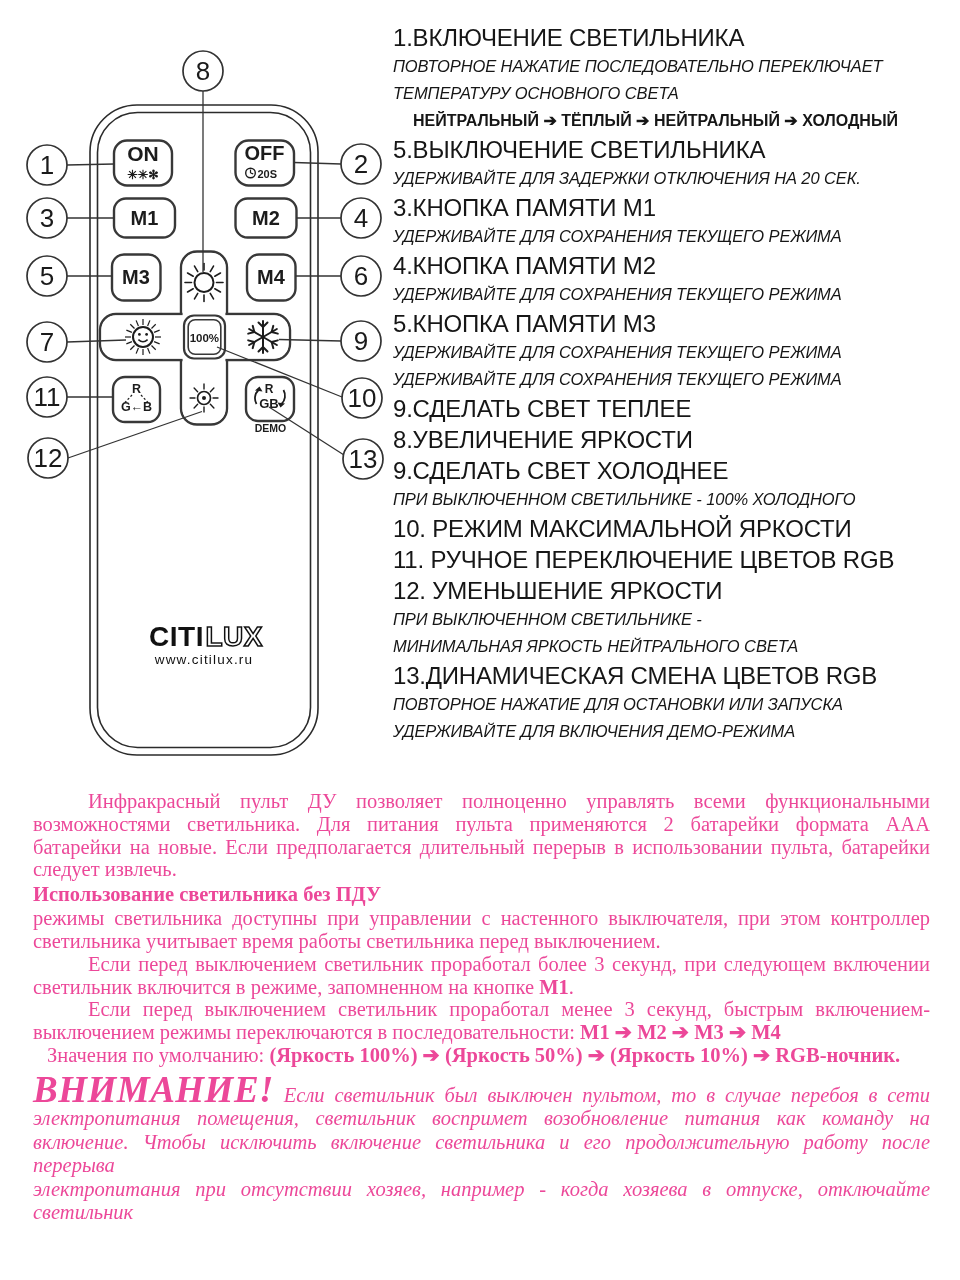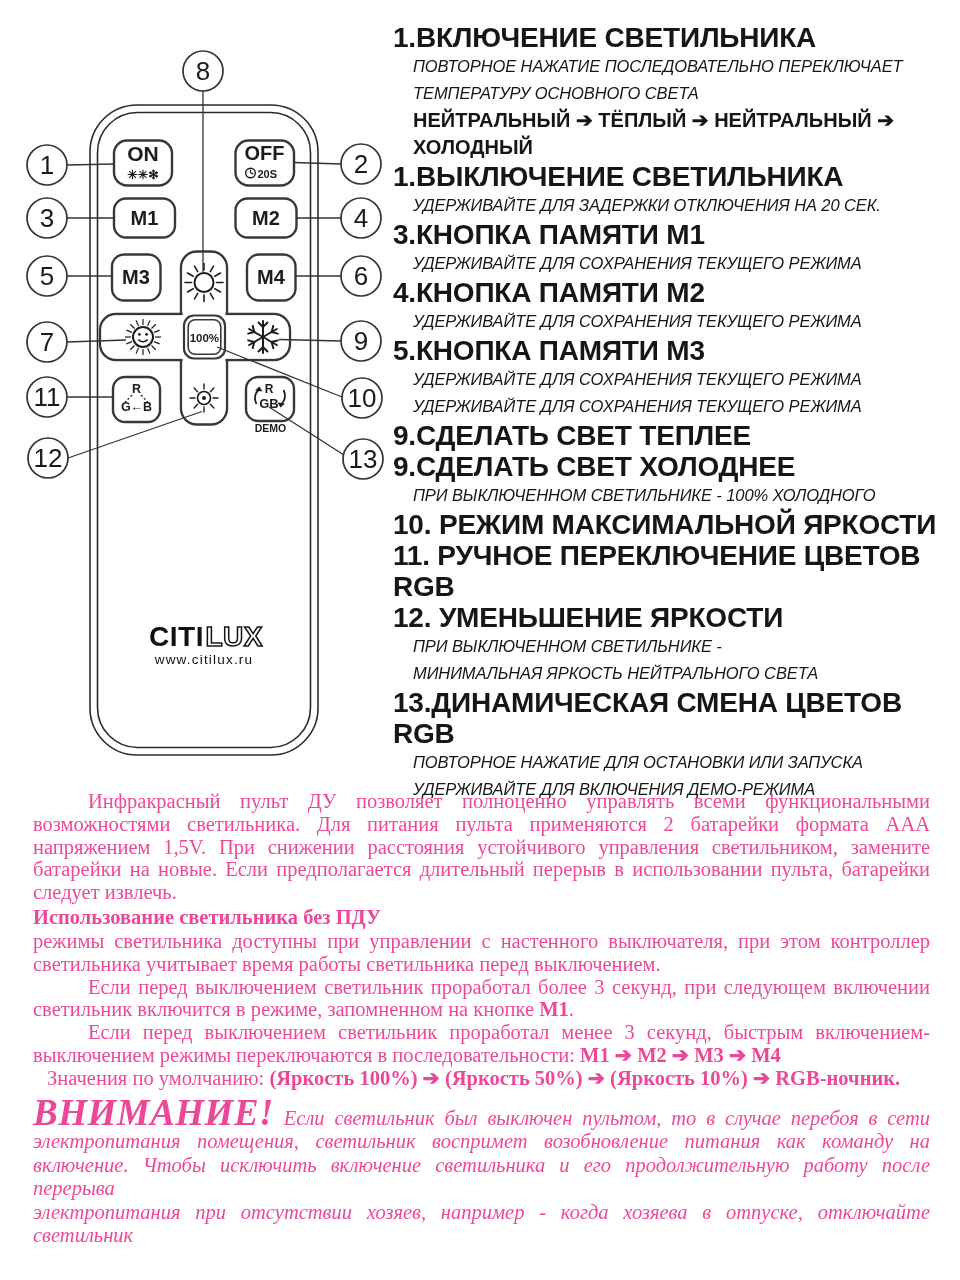--- a/index.html
+++ b/index.html
@@ -8,23 +8,23 @@
     background:#fff; overflow:hidden;
     font-family:"Liberation Sans", sans-serif;
     color:#111;
   }
   
   .figure { position:absolute; left:0; top:0; width:390px; height:790px; }
   .figure svg { display:block; }
 
   
   .legend { position:absolute; left:393px; top:22px; width:560px; color:#161616; }
-  .li-head { font-weight:bold; font-size:28px; line-height:31px; letter-spacing:-0.2px; }
-  .li-sub  { font-style:italic; font-size:16.5px; line-height:27px; margin-left:20px; letter-spacing:-0.1px; }
-  .li-bold { font-weight:bold; font-size:20px; line-height:27px; margin-left:20px; }
+  .li-head { font-weight:normal; font-size:24px; line-height:31px; letter-spacing:-0.2px; }
+  .li-sub  { font-style:italic; font-size:16.5px; line-height:27px; letter-spacing:-0.1px; }
+  .li-bold { font-weight:bold; font-size:16px; line-height:27px; margin-left:20px; }
 
   
   .bodycopy {
     position:absolute; left:33px; top:790px; width:897px;
     font-family:"Liberation Serif", serif; font-size:20.5px; color:#ec4899;
   }
   .jl { line-height:22.8px; text-align:justify; text-align-last:justify; }
   .jl.last { text-align-last:left; }
   .jl.indent { text-indent:55px; }
   .bh { line-height:23px; font-weight:bold; margin:2px 0 1px 0; }
@@ -241,40 +241,43 @@
 </div>
 
 <div class="legend">
   <div class="li">
     <div class="li-head">1.ВКЛЮЧЕНИЕ СВЕТИЛЬНИКА</div>
     <div class="li-sub">ПОВТОРНОЕ НАЖАТИЕ ПОСЛЕДОВАТЕЛЬНО ПЕРЕКЛЮЧАЕТ</div>
     <div class="li-sub">ТЕМПЕРАТУРУ ОСНОВНОГО СВЕТА</div>
     <div class="li-bold">НЕЙТРАЛЬНЫЙ ➔ ТЁПЛЫЙ ➔ НЕЙТРАЛЬНЫЙ ➔ ХОЛОДНЫЙ</div>
   </div>
   <div class="li">
-    <div class="li-head">1.ВЫКЛЮЧЕНИЕ СВЕТИЛЬНИКА</div>
+    <div class="li-head">5.ВЫКЛЮЧЕНИЕ СВЕТИЛЬНИКА</div>
     <div class="li-sub">УДЕРЖИВАЙТЕ ДЛЯ ЗАДЕРЖКИ ОТКЛЮЧЕНИЯ НА 20 СЕК.</div>
   </div>
   <div class="li">
     <div class="li-head">3.КНОПКА ПАМЯТИ М1</div>
     <div class="li-sub">УДЕРЖИВАЙТЕ ДЛЯ СОХРАНЕНИЯ ТЕКУЩЕГО РЕЖИМА</div>
   </div>
   <div class="li">
     <div class="li-head">4.КНОПКА ПАМЯТИ М2</div>
     <div class="li-sub">УДЕРЖИВАЙТЕ ДЛЯ СОХРАНЕНИЯ ТЕКУЩЕГО РЕЖИМА</div>
   </div>
   <div class="li">
     <div class="li-head">5.КНОПКА ПАМЯТИ М3</div>
     <div class="li-sub">УДЕРЖИВАЙТЕ ДЛЯ СОХРАНЕНИЯ ТЕКУЩЕГО РЕЖИМА</div>
   </div>
   <div class="li">
     <div class="li-sub">УДЕРЖИВАЙТЕ ДЛЯ СОХРАНЕНИЯ ТЕКУЩЕГО РЕЖИМА</div>
   </div>
   <div class="li">
     <div class="li-head">9.СДЕЛАТЬ СВЕТ ТЕПЛЕЕ</div>
+  </div>
+  <div class="li">
+    <div class="li-head">8.УВЕЛИЧЕНИЕ ЯРКОСТИ</div>
   </div>
   <div class="li">
     <div class="li-head">9.СДЕЛАТЬ СВЕТ ХОЛОДНЕЕ</div>
     <div class="li-sub">ПРИ ВЫКЛЮЧЕННОМ СВЕТИЛЬНИКЕ - 100% ХОЛОДНОГО</div>
   </div>
   <div class="li">
     <div class="li-head">10. РЕЖИМ МАКСИМАЛЬНОЙ ЯРКОСТИ</div>
   </div>
   <div class="li">
     <div class="li-head">11. РУЧНОЕ ПЕРЕКЛЮЧЕНИЕ ЦВЕТОВ RGB</div>
@@ -288,21 +291,20 @@
     <div class="li-head">13.ДИНАМИЧЕСКАЯ СМЕНА ЦВЕТОВ RGB</div>
     <div class="li-sub">ПОВТОРНОЕ НАЖАТИЕ ДЛЯ ОСТАНОВКИ ИЛИ ЗАПУСКА</div>
     <div class="li-sub">УДЕРЖИВАЙТЕ ДЛЯ ВКЛЮЧЕНИЯ ДЕМО-РЕЖИМА</div>
   </div>
 </div>
 
 <div class="bodycopy">
   <div>
     <div class="jl indent">Инфракрасный пульт ДУ позволяет полноценно управлять всеми функциональными</div>
     <div class="jl">возможностями светильника. Для питания пульта применяются 2 батарейки формата ААА</div>
-    <div class="jl">напряжением 1,5V. При снижении расстояния устойчивого управления светильником, замените</div>
     <div class="jl">батарейки на новые. Если предполагается длительный перерыв в использовании пульта, батарейки</div>
     <div class="jl last">следует извлечь.</div>
   </div>
 
   <div class="bh">Использование светильника без ПДУ</div>
 
   <div>
     <div class="jl">режимы светильника доступны при управлении с настенного выключателя, при этом контроллер</div>
     <div class="jl last">светильника учитывает время работы светильника перед выключением.</div>
   </div>

